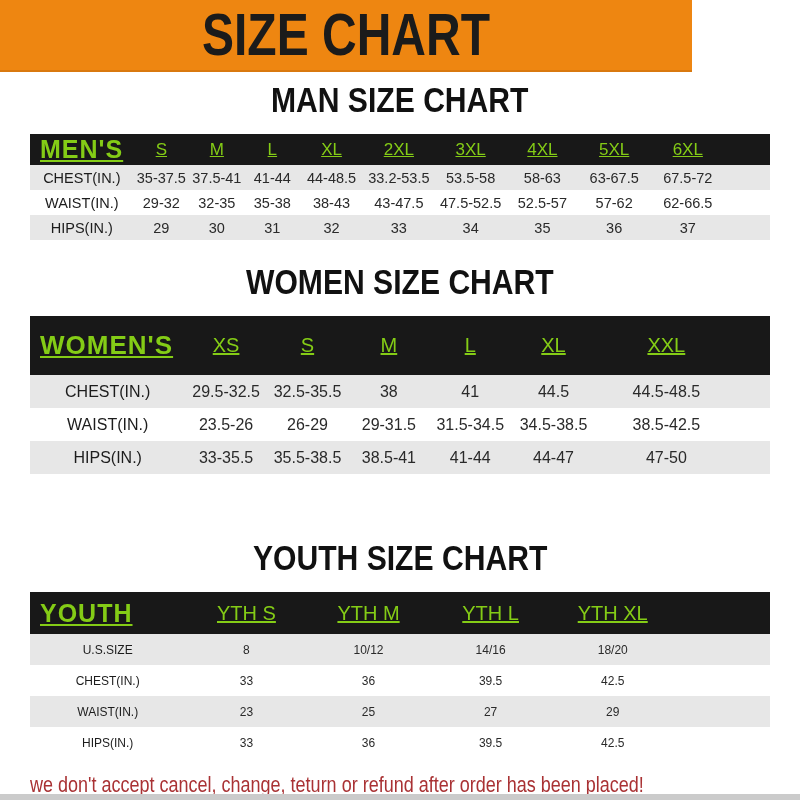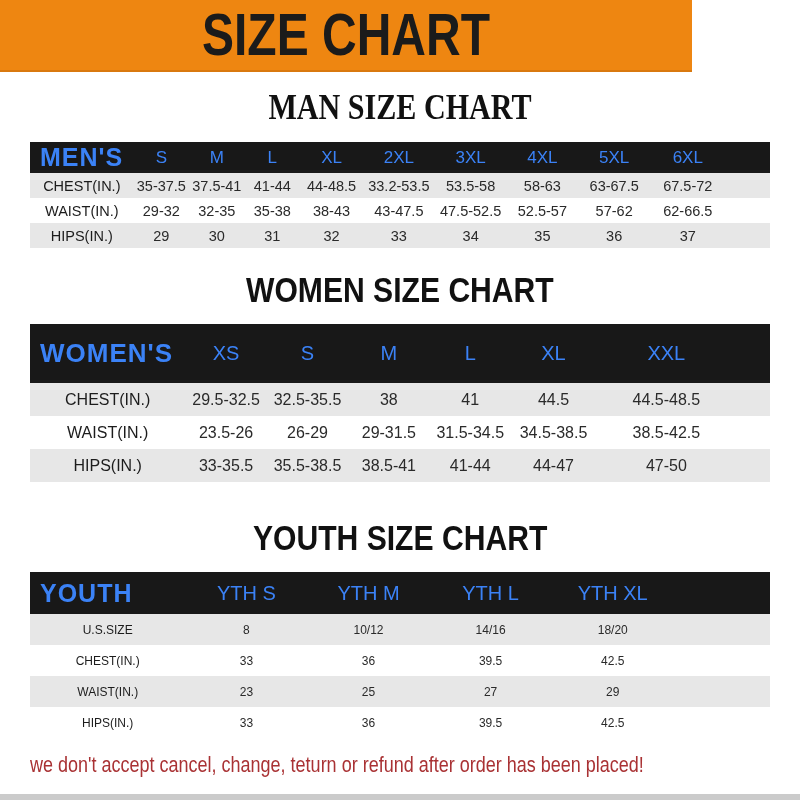--- a/index.html
+++ b/index.html
@@ -24,34 +24,34 @@
   }
   
   .section-title{
     margin:0;text-align:center;height:40px;line-height:40px;
     font-size:35px;font-weight:bold;color:#111;
   }
   .section-title span{
     display:inline-block;transform:scaleX(0.86);transform-origin:center;
     white-space:nowrap;
   }
-  .st-men{margin-top:16px;font-family:Liberation Serif, serif;}
+  .st-men{margin-top:8px;}
   .st-women{margin-top:22px;}
-  .st-youth{margin-top:36px;}
+  .st-youth{margin-top:64px;}
   
   table.size-table{
     width:740px;margin:14px auto 0;
     border-collapse:collapse;table-layout:fixed;
   }
   table.size-table th,table.size-table td{
     padding:0;text-align:center;font-weight:normal;
     overflow:hidden;white-space:nowrap;
   }
   table.size-table thead th{
-    background:var(--bar-bg,#181818);color:#3b82f6;
+    background:var(--bar-bg,#181818);color:#84cc16;text-decoration:underline;
   }
   table.size-table thead th.corner{
     text-align:left;padding-left:10px;font-weight:bold;letter-spacing:1px;
   }
   table.size-table tbody tr:nth-child(odd){background:var(--row-alt,#e7e7e7);}
   table.size-table tbody tr:nth-child(even){background:#ffffff;}
   table.size-table tbody th{color:#1c1c1c;}
   table.size-table tbody td{color:#2a2a2a;}
 
   .t-men{margin-top:14px;}

